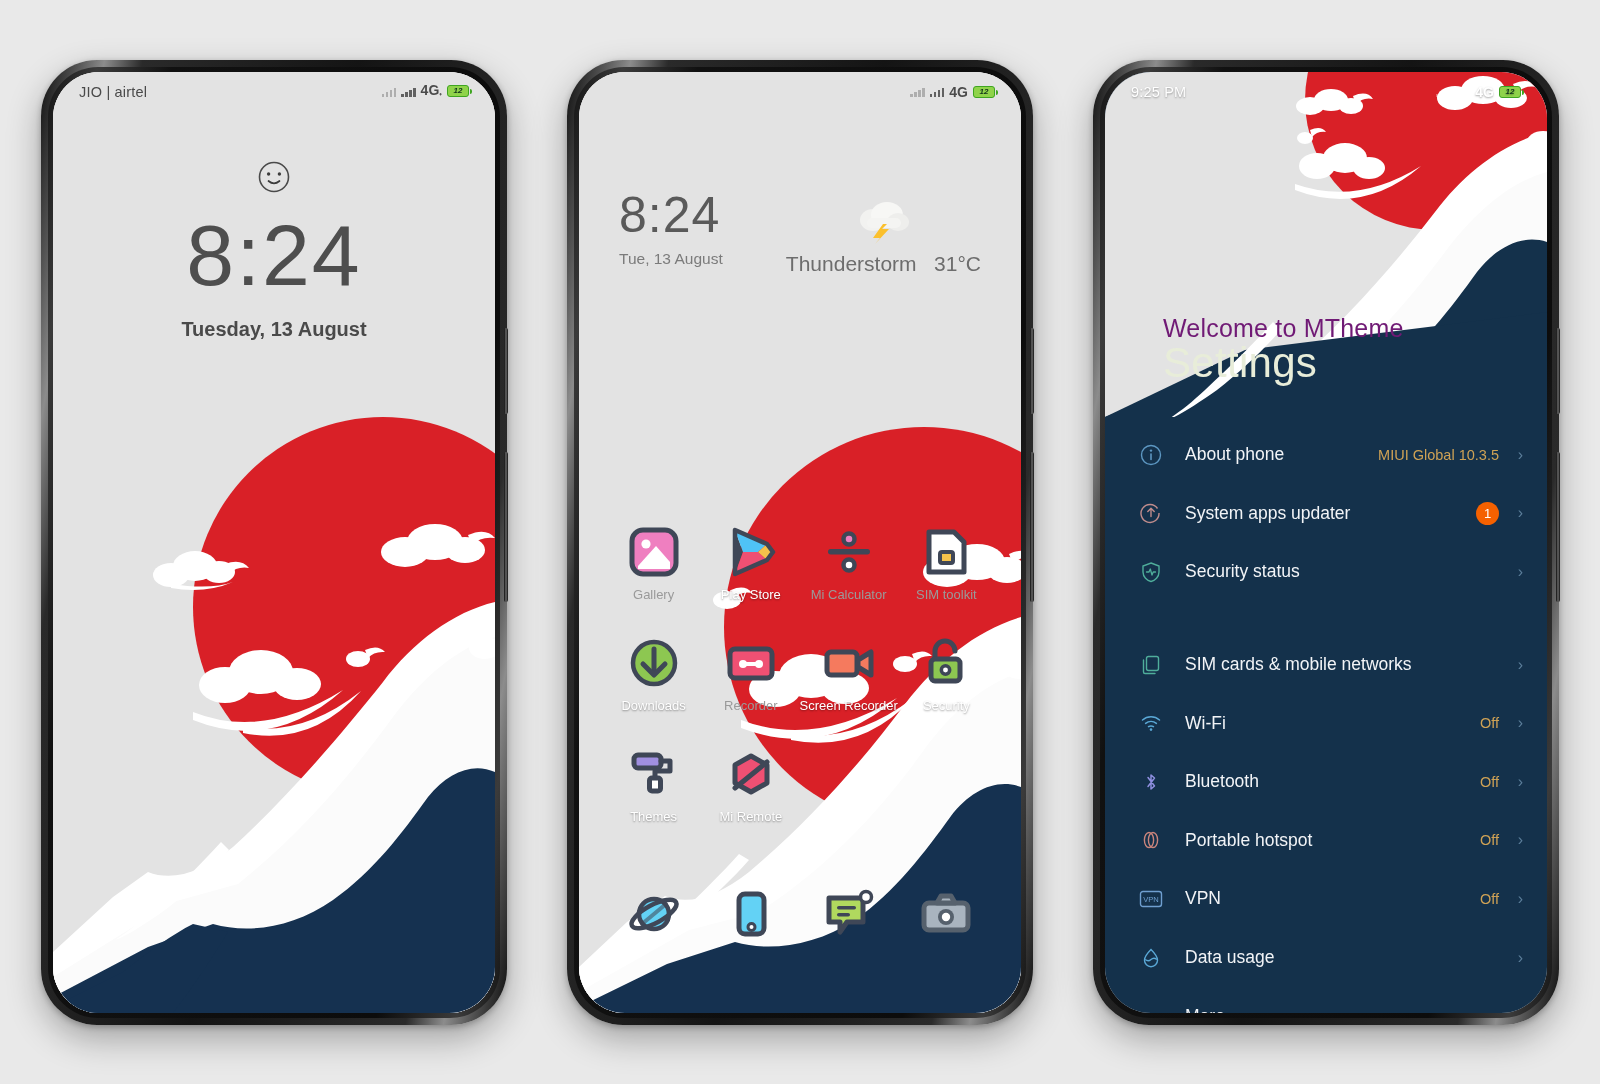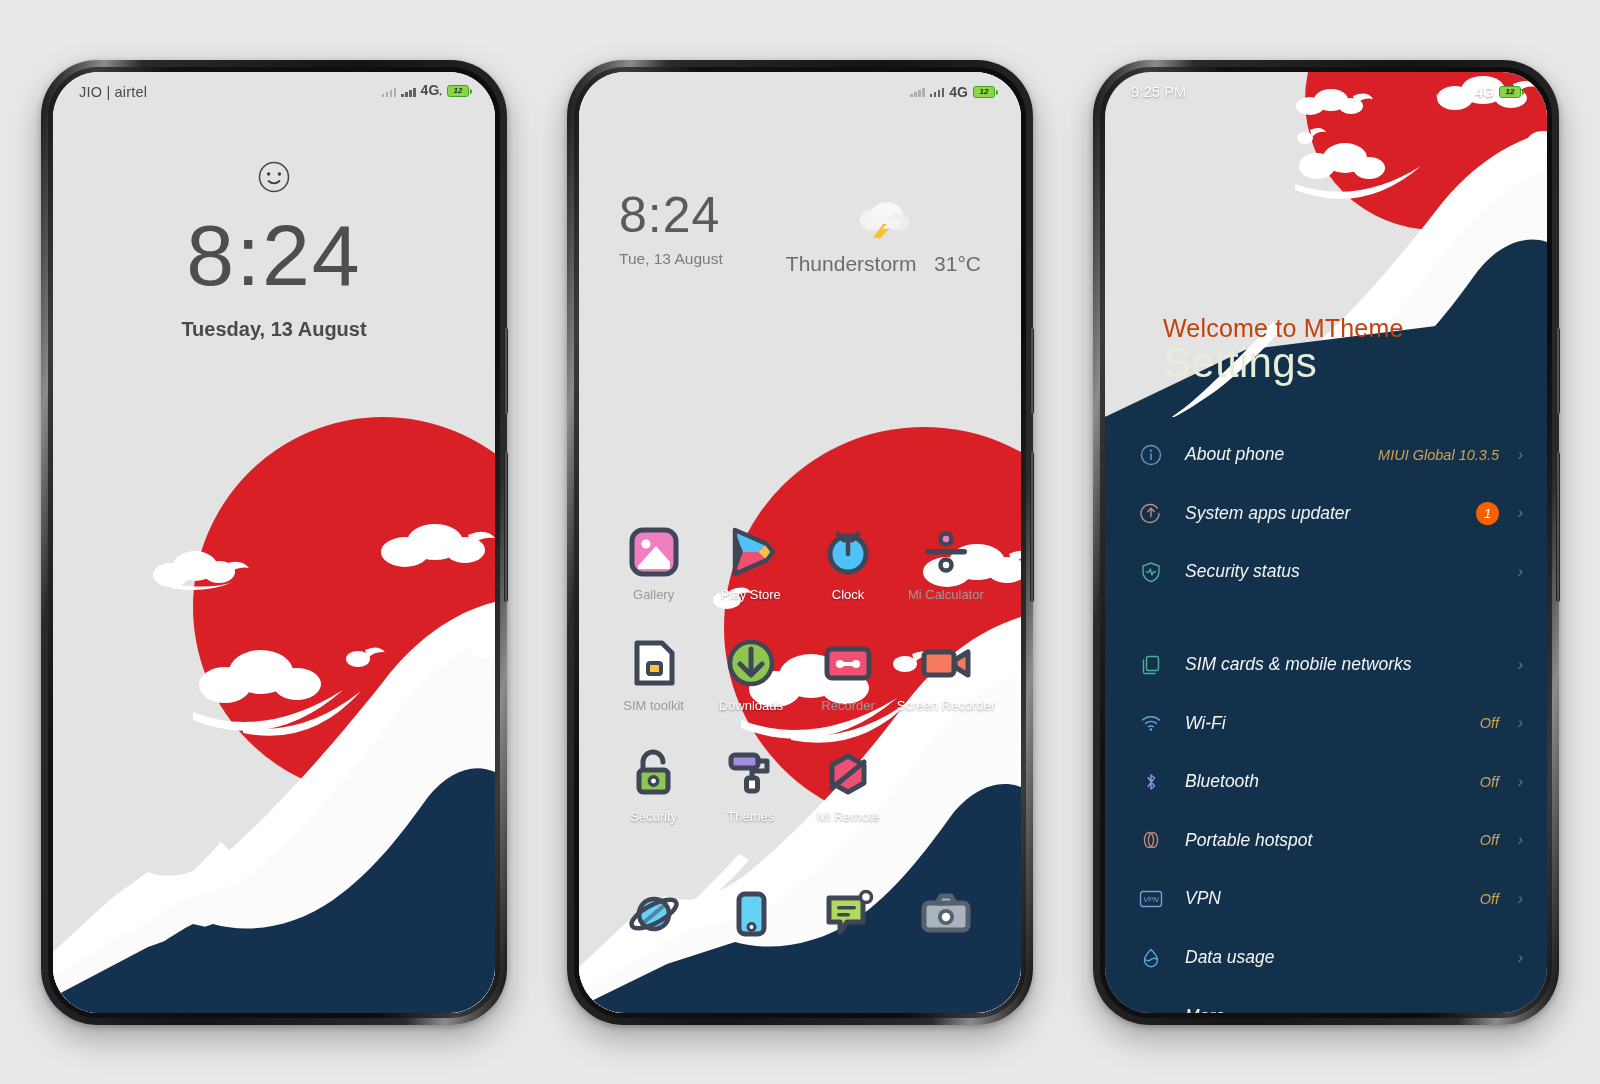--- a/index.html
+++ b/index.html
@@ -146,24 +146,24 @@
   .dock {
     position:absolute; left:26px; right:26px; bottom:58px; z-index:15;
     display:grid; grid-template-columns:repeat(4,1fr);
   }
   .dock .app { gap:0; }
 
   
   .settings-bg { position:absolute; inset:0; background:#14314b; }
   .set-hero { position:absolute; top:0; left:0; right:0; height:345px; overflow:hidden; }
   .set-title { position:absolute; top:242px; left:58px; z-index:16; }
-  .set-title .welcome { font-size:25px; color:#c2410c; letter-spacing:.2px; }
+  .set-title .welcome { font-size:25px; color:#701a75; letter-spacing:.2px; }
   .set-title .big { font-size:42px; color:#e8edd9; font-weight:400; margin-top:-4px; letter-spacing:.3px;}
 
-  .set-list { position:absolute; top:344px; left:0; right:0; bottom:0; z-index:16; padding-top:10px;font-style:italic;}
+  .set-list { position:absolute; top:344px; left:0; right:0; bottom:0; z-index:16; padding-top:10px;}
   .set-row {
     display:flex; align-items:center; height:58.6px; padding:0 24px 0 26px;
   }
   .set-row .ic { width:40px; flex:0 0 40px; display:flex; align-items:center; justify-content:center;}
   .set-row .rlabel { flex:1; color:#f2f4f7; font-size:17.5px; padding-left:14px; }
   .set-row .rval { color:#cfa255; font-size:14.5px; margin-right:14px; white-space:nowrap;}
   .set-row .chev { color:#5a7d99; font-size:16px; width:10px; text-align:right;}
   .badge {
     background:#f56100; color:#fff; width:23px; height:23px; border-radius:50%;
     font-size:13px; display:flex; align-items:center; justify-content:center;
@@ -351,28 +351,20 @@
           <svg width="56" height="56" viewBox="0 0 56 56">
             <path d="M12 6 L12 50 L20 28 Z" fill="#3f4757"></path>
             <path d="M12 6 L44 20 L35 28 L20 28 Z" fill="#4fc3f7"></path>
             <path d="M12 50 L44 36 L35 28 L20 28 Z" fill="#ef5073"></path>
             <path d="M44 20 L50 28 L44 36 L35 28 Z" fill="#f5c24b"></path>
             <path d="M12 6 L12 50 L44 36 L50 28 L44 20 Z" fill="none" stroke="#3f4757" stroke-width="4.5" stroke-linejoin="round"></path>
           </svg>
           <div class="ilabel label-light">Play Store</div>
         </div>
 
-        <div class="app">
-          <svg width="56" height="56" viewBox="0 0 56 56">
-            <circle cx="28" cy="30" r="18" fill="#4fc3f7" stroke="#3f4757" stroke-width="5"></circle>
-            <path d="M28 30 L28 16" stroke="#3f4757" stroke-width="4.5" stroke-linecap="round"></path>
-            <path d="M18 10 L24 16 M38 10 L32 16" stroke="#3f4757" stroke-width="5" stroke-linecap="round"></path>
-          </svg>
-          <div class="ilabel label-light">Clock</div>
-        </div>
 
         <div class="app">
           <svg width="56" height="56" viewBox="0 0 56 56">
             <circle cx="28" cy="15" r="5.5" fill="#ef7fc0" stroke="#3f4757" stroke-width="4.5"></circle>
             <rect x="7" y="25" width="42" height="5.5" rx="2.7" fill="#3f4757"></rect>
             <circle cx="28" cy="41" r="5.5" fill="#fff" stroke="#3f4757" stroke-width="4.5"></circle>
           </svg>
           <div class="ilabel label-dark">Mi Calculator</div>
         </div>
 

